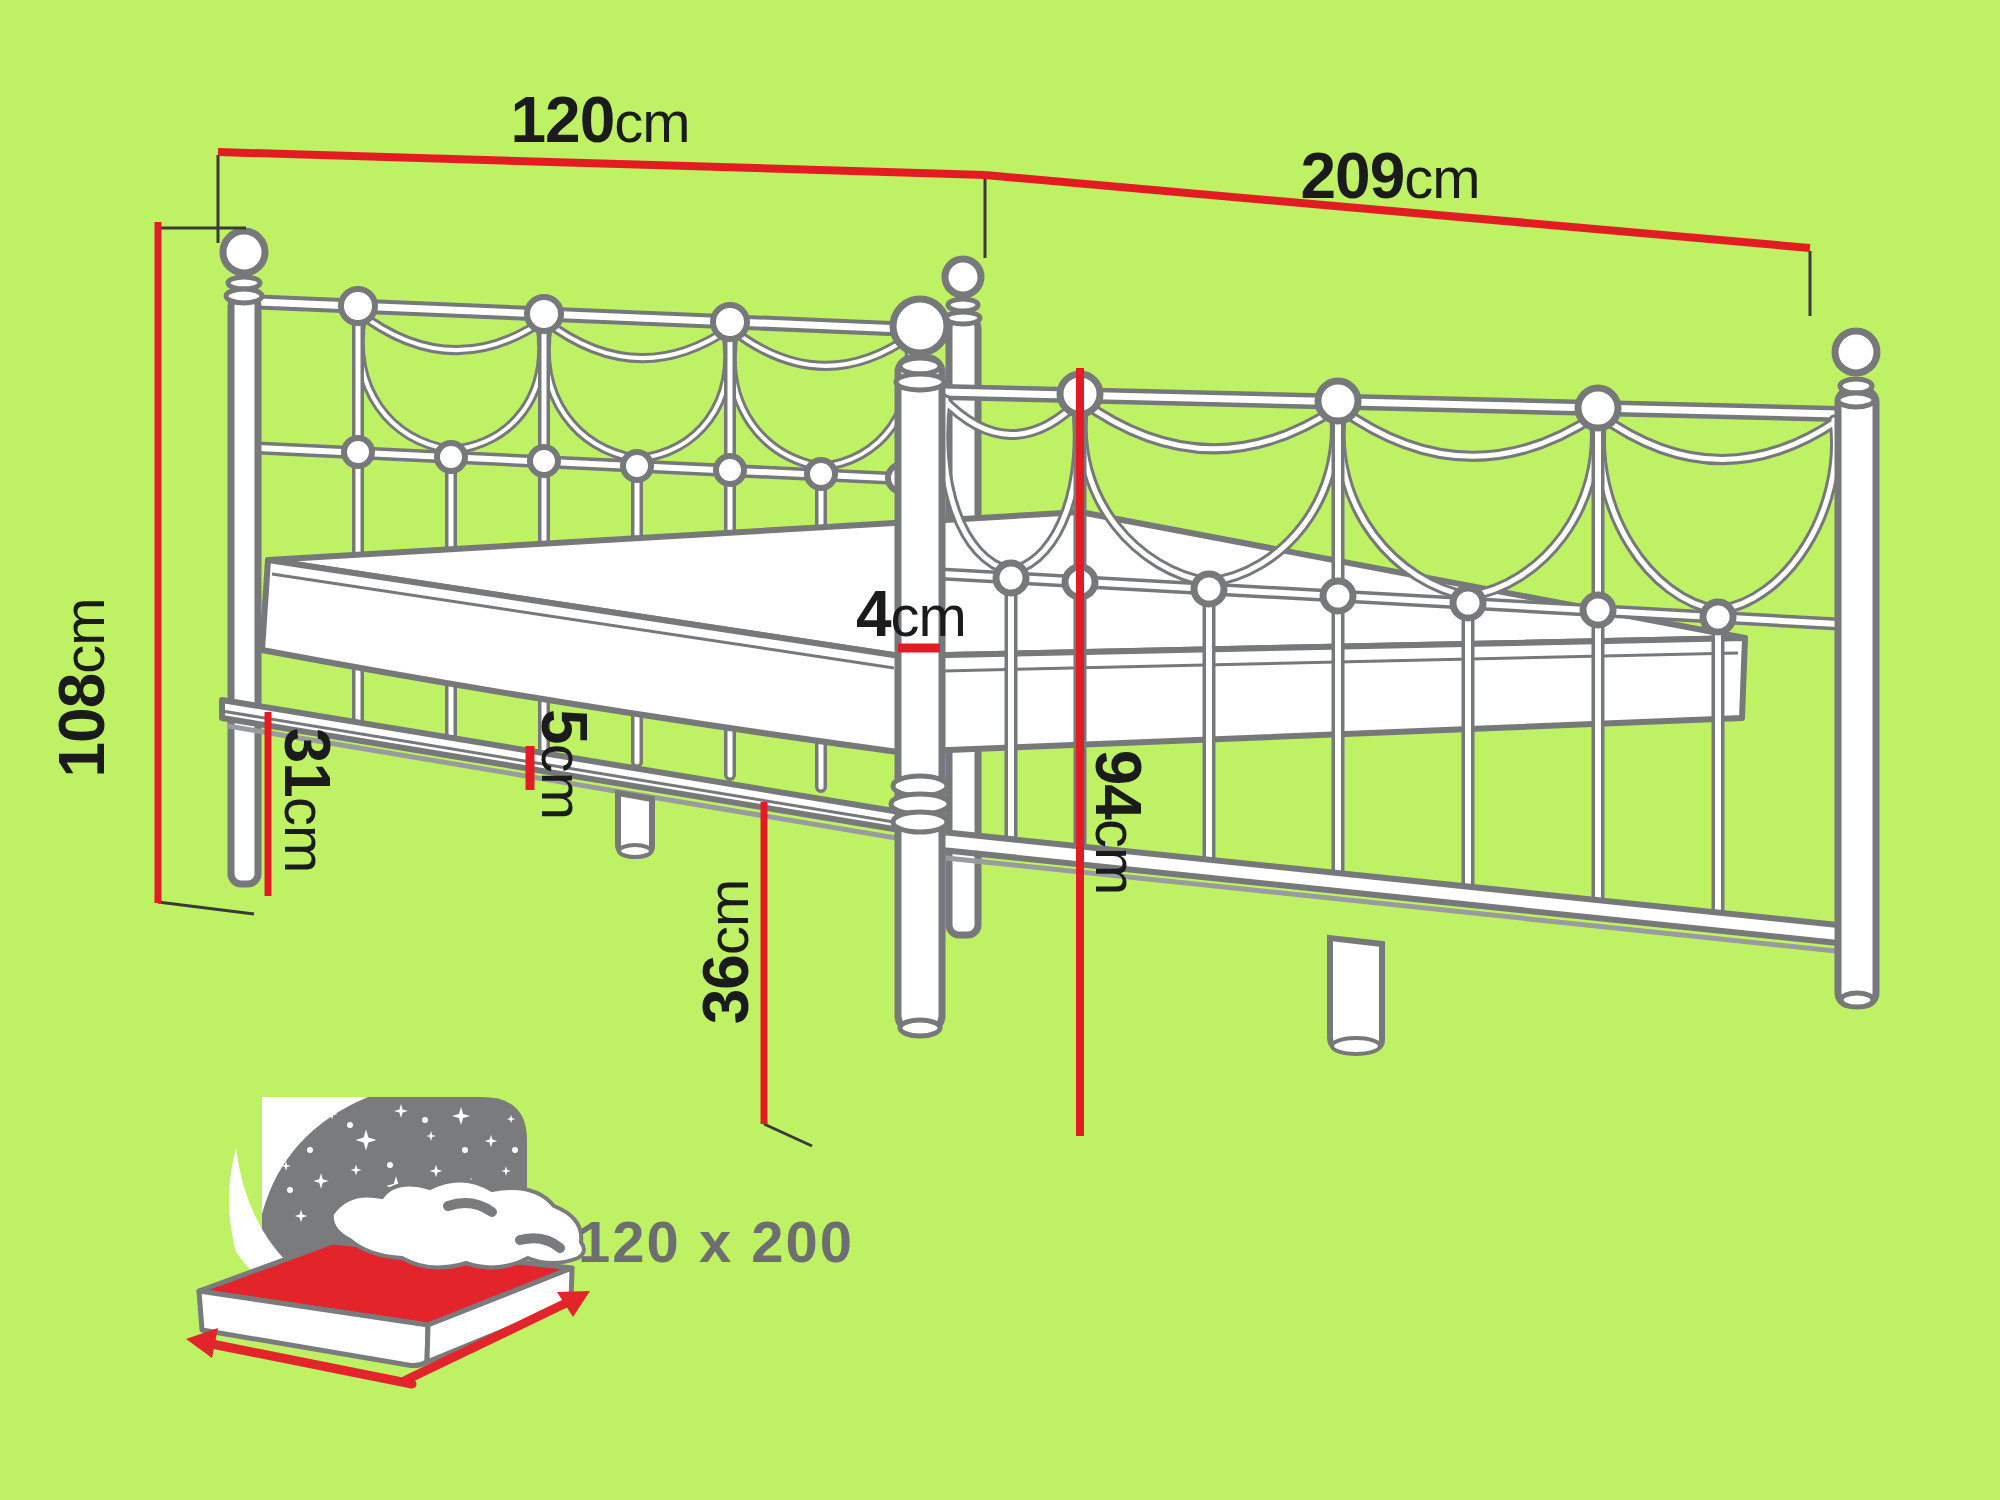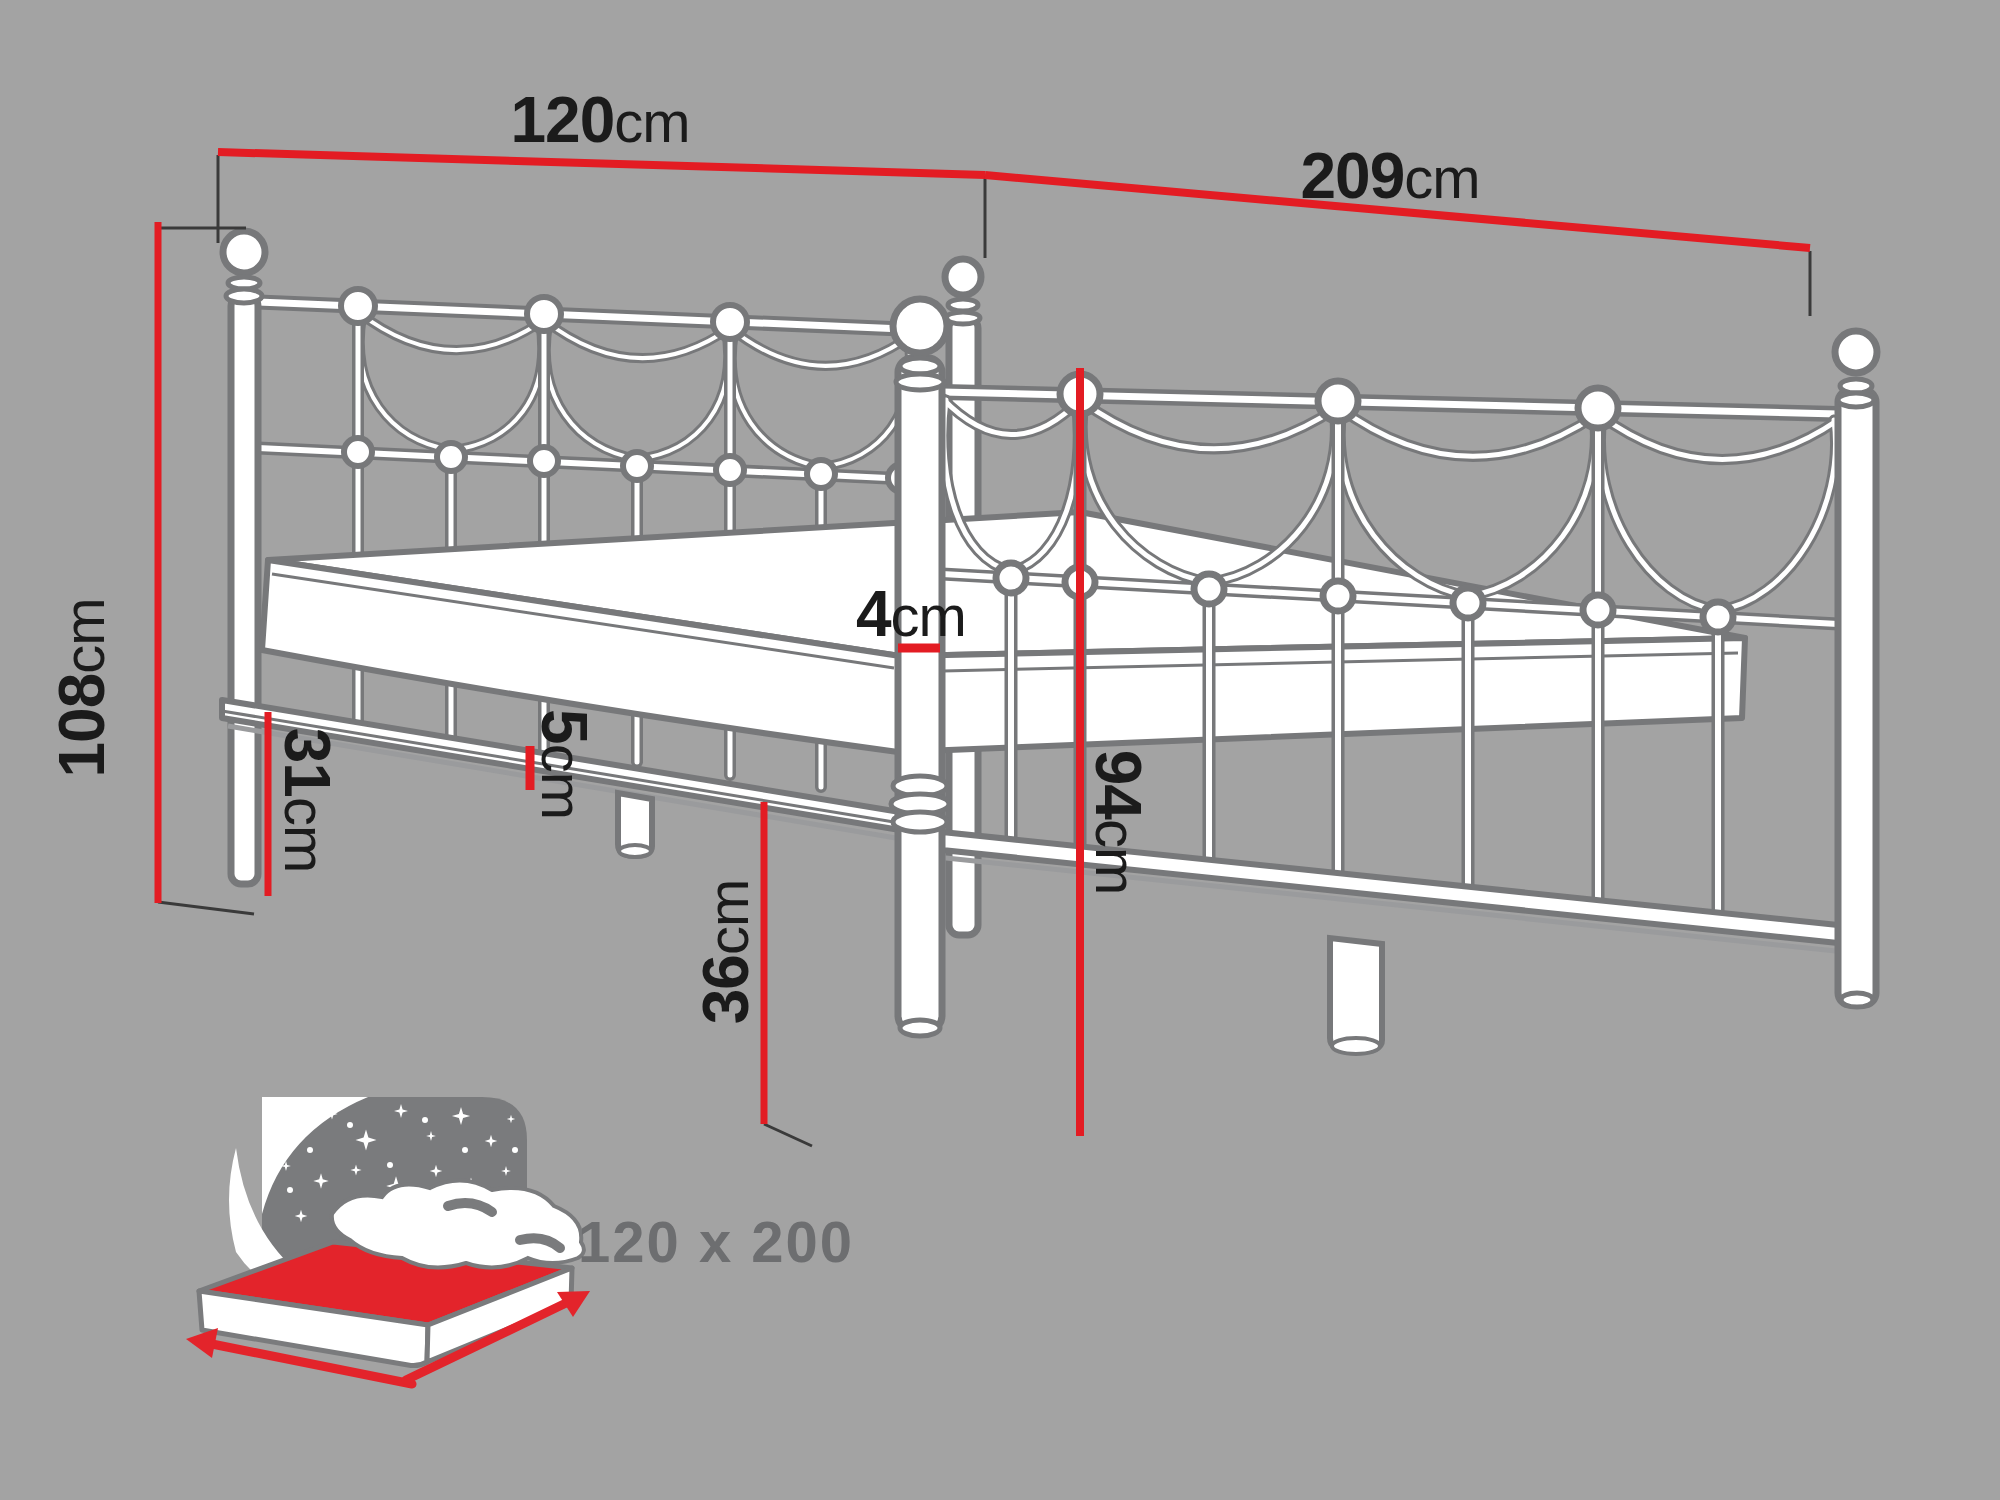--- a/index.html
+++ b/index.html
@@ -1,16 +1,16 @@
 <!DOCTYPE html>
 <html><head>
 <meta charset="utf-8">
 <style>
   html,body{margin:0;padding:0;background:#fff;}
-  .canvas{position:relative;width:2000px;height:1500px;background:#a3a3a3;overflow:hidden;
+  .canvas{position:relative;width:2000px;height:1500px;background:#bef264;overflow:hidden;
           font-family:"Liberation Sans", sans-serif;}
   svg{position:absolute;left:0;top:0;}
   text{font-family:"Liberation Sans", sans-serif;}
   .dim-num{font-size:64px;font-weight:bold;fill:#1b1b1b;letter-spacing:-1px;}
   .dim-unit{font-size:58px;font-weight:normal;fill:#1b1b1b;}
   .badge-text{font-size:58px;font-weight:bold;fill:#6d6e70;letter-spacing:2px;}
 </style>
 </head>
 <body>
 

